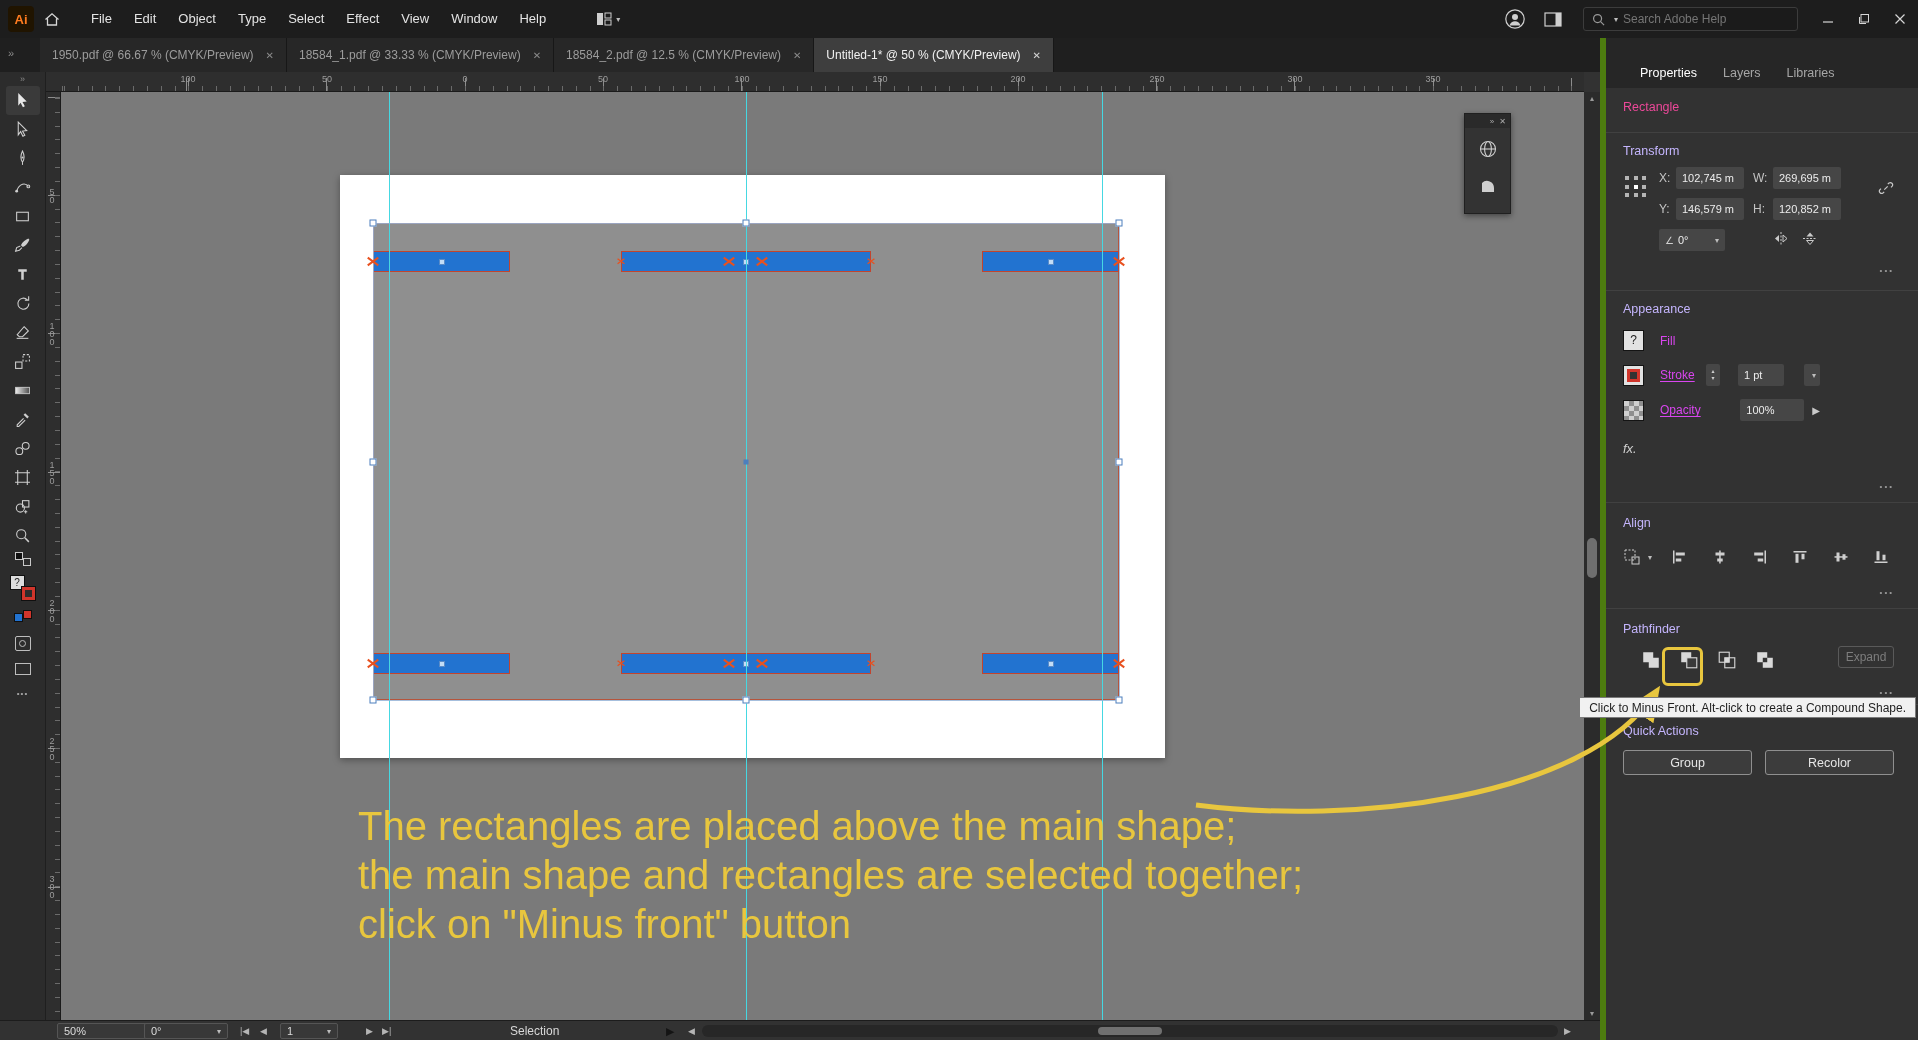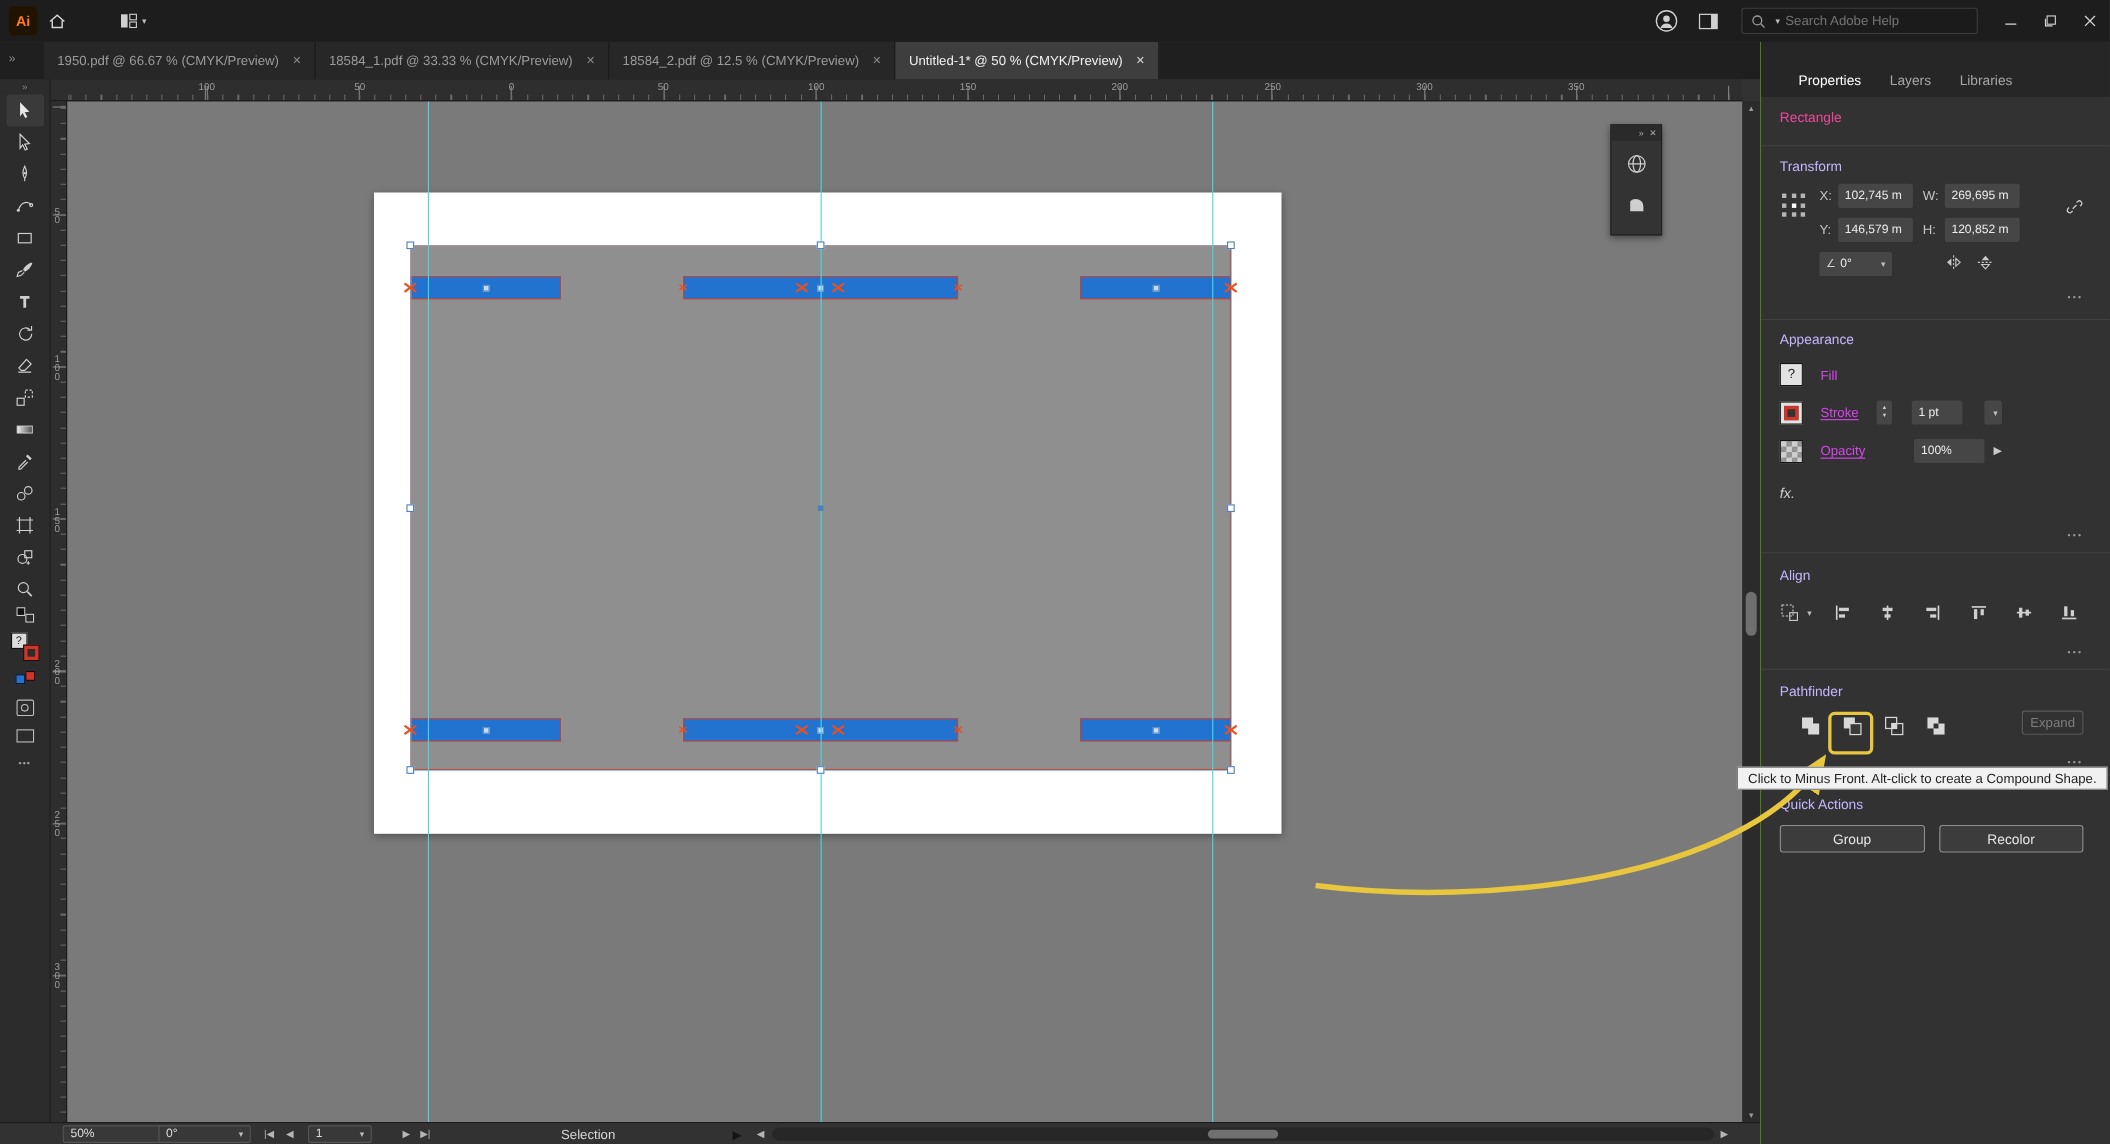--- a/index.html
+++ b/index.html
@@ -131,21 +131,21 @@
 
   
   #vscroll{position:absolute;left:1584px;top:92px;width:16px;height:928px;background:#2b2b2b;z-index:12}
   #vscroll .arr{position:absolute;left:0;width:16px;text-align:center;color:#9a9a9a;font-size:8px}
   #vscroll .arr.up{top:2px}
   #vscroll .arr.dn{bottom:2px}
   #vscroll .thumb{position:absolute;left:3px;top:446px;width:10px;height:40px;background:#6f6f6f;border-radius:5px}
 
   
   #dock{position:absolute;left:1600px;top:38px;width:318px;height:1002px;background:#323232;
-    border-left:1px solid #4d7c0f;z-index:15;font-size:12px;color:#c4c4c4}
+    border-left:6px solid #4d7c0f;z-index:15;font-size:12px;color:#c4c4c4}
   .dock-tabs{position:absolute;left:0;top:0;width:100%;height:50px;background:#262626;
     display:flex;align-items:flex-end;gap:26px;padding:0 0 8px 34px}
   .dtab{font-size:12.5px;color:#a6a6a6}
   .dtab.active{color:#ffffff}
   .divider{position:absolute;left:0;width:100%;height:1px;background:#414141}
   .d1{top:94px}.d2{top:252px}.d3{top:464px}.d4{top:570px}.d5{top:666px}
   .sec{position:absolute;left:17px;right:24px}
   .sec-h{font-size:12.5px;color:#c4b5fd}
   .sec-object{top:62px;color:#ec4899;font-size:12.5px}
   .sec-transform{top:106px}
@@ -242,20 +242,32 @@
 
   <header id="titlebar">
     <div class="ai-logo">
       <span>Ai</span>
     </div>
     <div class="tb-icon">
       <svg width="18" height="18" viewBox="0 0 18 18">
           <path d="M2.5 9.5 9 3.8l6.5 5.7M4.5 8.6V15h9V8.6" fill="none" stroke="#d6d6d6" stroke-width="1.3"></path>
         </svg>
     </div>
+    <nav id="menubar">
+
+    <span class="menu-item">File</span>
+        <span class="menu-item">Edit</span>
+        <span class="menu-item">Object</span>
+        <span class="menu-item">Type</span>
+        <span class="menu-item">Select</span>
+        <span class="menu-item">Effect</span>
+        <span class="menu-item">View</span>
+        <span class="menu-item">Window</span>
+        <span class="menu-item">Help</span>
+      </nav>
     <div class="tb-icon" style="margin-left:30px">
       <svg width="16" height="16" viewBox="0 0 16 16">
           <rect x="1" y="2" width="6" height="12" fill="#cfcfcf"></rect>
           <rect x="9" y="2" width="6" height="5" fill="none" stroke="#cfcfcf"></rect>
           <rect x="9" y="9" width="6" height="5" fill="none" stroke="#cfcfcf"></rect>
         </svg>
       <span class="chev">▾</span>
     </div>
     <div class="tb-right">
       <div class="tb-icon">
@@ -517,20 +529,25 @@
             <path d="M2.5 10h15" stroke="#cfcfcf" stroke-width="1.1"></path>
           </svg>
       </div>
       <div class="fp-btn">
         <svg width="20" height="20" viewBox="0 0 20 20">
             <path d="M4 16V7a7 7 0 0 1 12 5v4z" fill="#cfcfcf"></path>
           </svg>
       </div>
     </div>
 
+    <div id="annotation">
+      <div>The rectangles are placed above the main shape;</div>
+      <div>the main shape and rectangles are selected together;</div>
+      <div>click on "Minus front" button</div>
+    </div>
   </div>
 
   <div id="vscroll">
     <span class="arr up">▴</span>
     <div class="thumb"></div>
     <span class="arr dn">▾</span>
   </div>
 
   <aside id="dock">
     <div class="dock-tabs">

